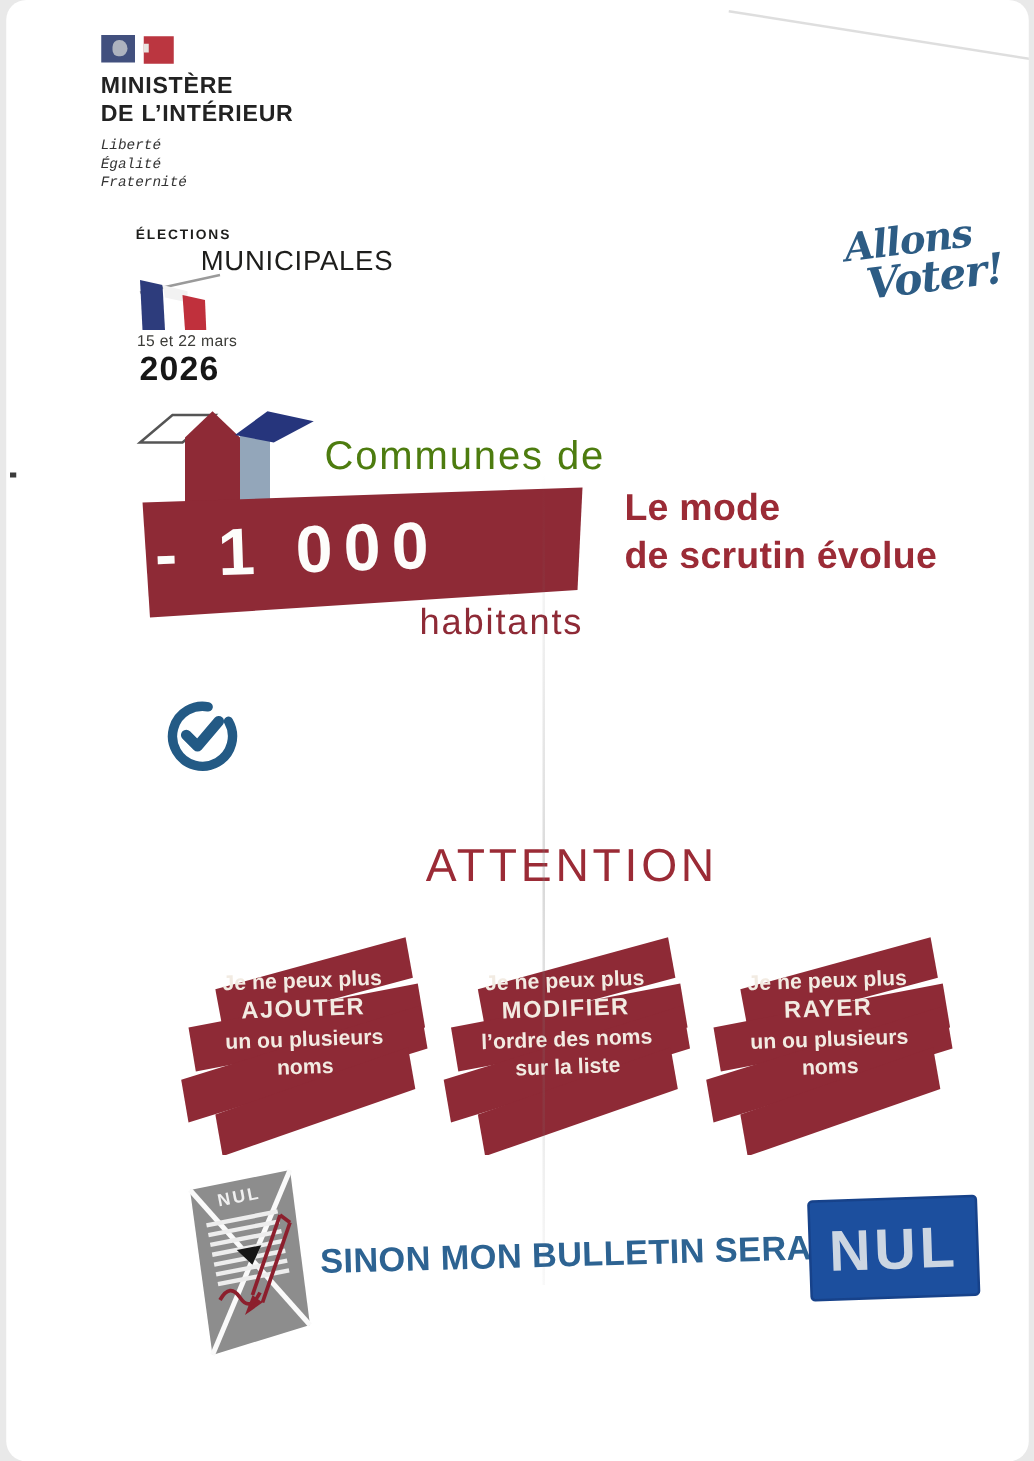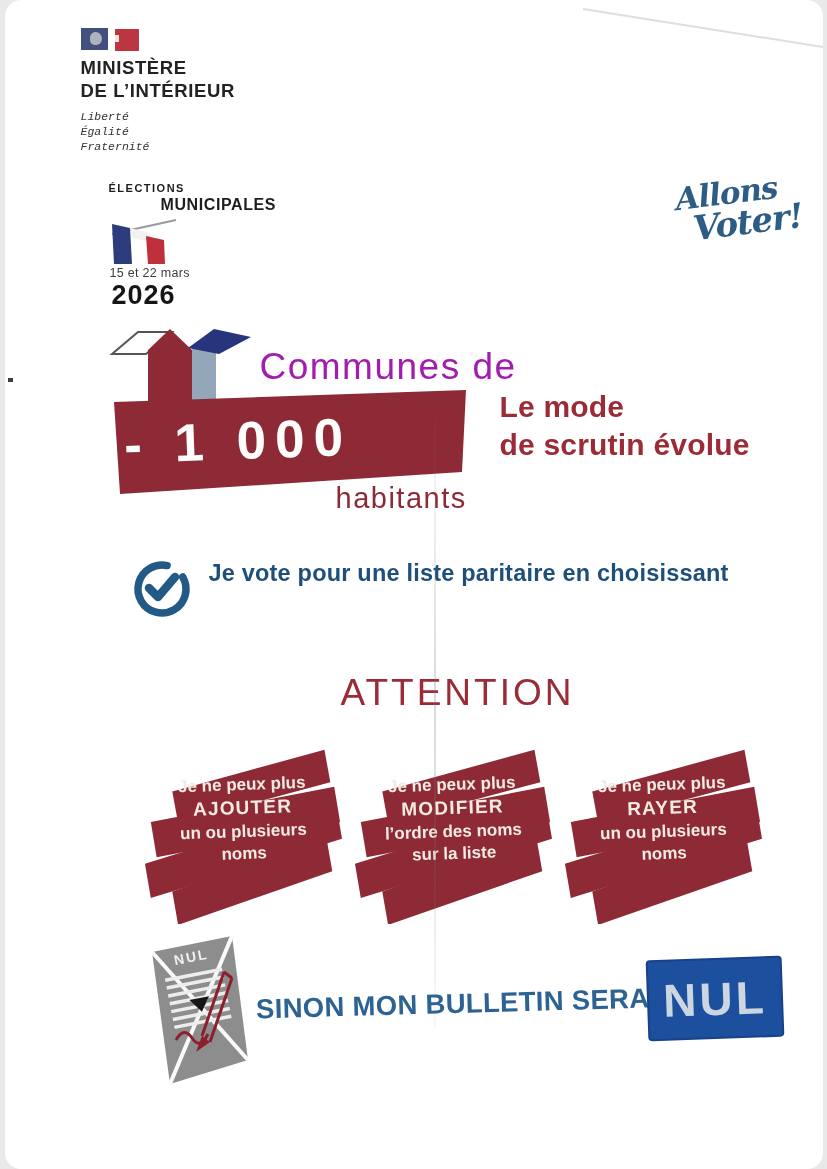--- a/index.html
+++ b/index.html
@@ -18,35 +18,35 @@
     background:#aeb3bf;border-radius:45% 55% 50% 40%;}
   .mf-red{width:24px;height:22px;background:#bb3640;position:relative;top:1px;}
   .mf-red::before{content:"";position:absolute;left:0;top:6px;width:4px;height:7px;background:#e9e4e0;}
   .ministry-name{font-size:18.5px;font-weight:bold;letter-spacing:.6px;line-height:1.22;color:#222;}
   .motto{margin-top:7px;font-family:Liberation Mono, monospace;font-style:italic;
     font-size:11.5px;line-height:1.32;color:#333;}
 
   
   .event{left:104px;top:182px;width:200px;}
   .ev-l1{font-size:11px;font-weight:600;letter-spacing:1.5px;color:#1d1d1b;}
-  .ev-l2{font-size:16px;font-weight:700;letter-spacing:.6px;color:#1d1d1b;margin:2px 0 0 52px;}
+  .ev-l2{font-size:22px;font-weight:400;letter-spacing:.6px;color:#1d1d1b;margin:2px 0 0 52px;}
   .ev-flag{position:absolute;left:1px;top:36px;}
   .ev-dates{position:absolute;left:1px;top:84px;font-size:12.5px;color:#3c3c38;letter-spacing:.3px;}
   .ev-year{position:absolute;left:3px;top:98px;font-size:27px;font-weight:800;letter-spacing:1px;color:#161616;}
 
   
   .allons{left:672px;top:176px;width:150px;color:#2d5c84;
     font-family:"DejaVu Serif",serif;font-style:italic;font-weight:bold;
     transform:rotate(-7deg);line-height:.95;}
   .allons .l1{font-size:31px;letter-spacing:-1px;}
   .allons .l2{font-size:34px;letter-spacing:-1px;margin-left:14px;}
 
   
   .hero{left:95px;top:322px;width:710px;height:205px;}
-  .hero-kicker{position:absolute;left:160px;top:24px;font-size:37px;letter-spacing:1.5px;color:#a21caf;}
+  .hero-kicker{position:absolute;left:160px;top:24px;font-size:32px;letter-spacing:1.5px;color:#4d7c0f;}
   .hero-figure{position:absolute;left:24px;top:88px;font-size:53px;font-weight:800;
     letter-spacing:9px;color:#fdfdfb;transform:rotate(-2deg);}
   .hero-unit{position:absolute;left:236px;top:160px;font-size:29px;letter-spacing:1.5px;color:#8e2a36;}
   .hero-headline{position:absolute;left:400px;top:66px;font-size:30px;font-weight:800;
     line-height:1.25;color:#9b2b36;letter-spacing:.2px;}
 
   
   .instruction{left:126px;top:556px;display:flex;align-items:flex-start;}
   .instr-text{margin-left:16px;margin-top:2px;font-size:23.5px;font-weight:bold;
     color:#1e4f7b;line-height:1.3;letter-spacing:.2px;}
@@ -138,21 +138,20 @@
       <div>de scrutin évolue</div>
     </div>
   </div>
 
   <div class="abs instruction">
     <svg width="62" height="64" viewBox="0 0 62 64">
       <circle cx="31" cy="33" r="24" fill="none" stroke="#235a85" stroke-width="7.5" stroke-linecap="round" stroke-dasharray="130 21" transform="rotate(-30 31 33)"></circle>
       <polyline points="18,32 27,41 44,21" fill="none" stroke="#235a85" stroke-width="8.5" stroke-linecap="round" stroke-linejoin="round"></polyline>
     </svg>
     <div class="instr-text">
-      <div>Je vote pour une liste paritaire en choisissant</div>
     </div>
   </div>
 
   <div class="abs attention">ATTENTION</div>
 
   <div class="abs cards">
     <div class="card">
       <svg width="200" height="190" viewBox="0 0 205 205" preserveAspectRatio="none">
         <polygon points="30,62 186,17 192,52 36,96" fill="#8e2a36"></polygon>
         <polygon points="8,95 196,57 202,95 14,133" fill="#8e2a36"></polygon>

